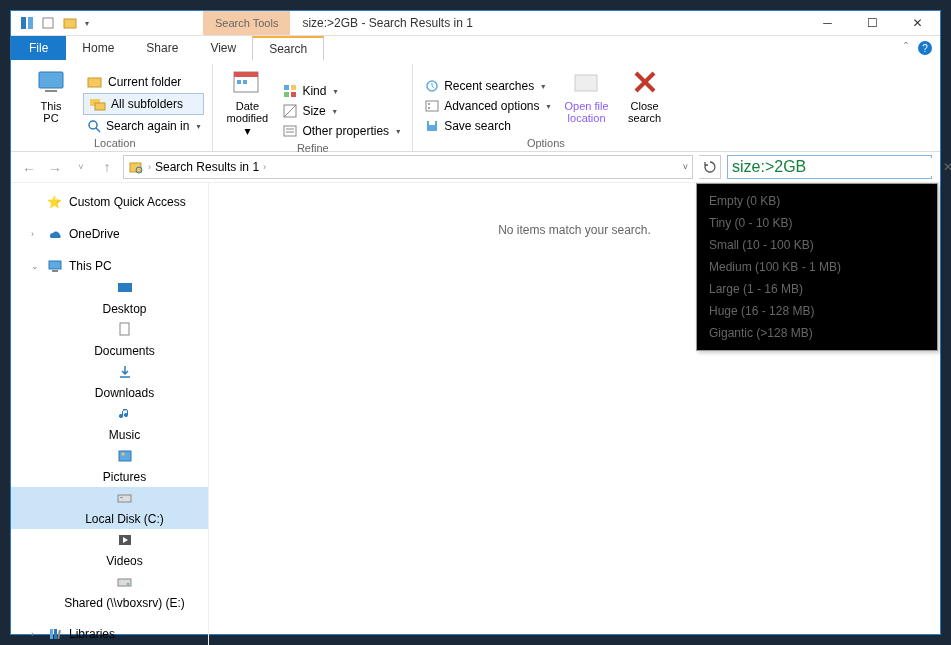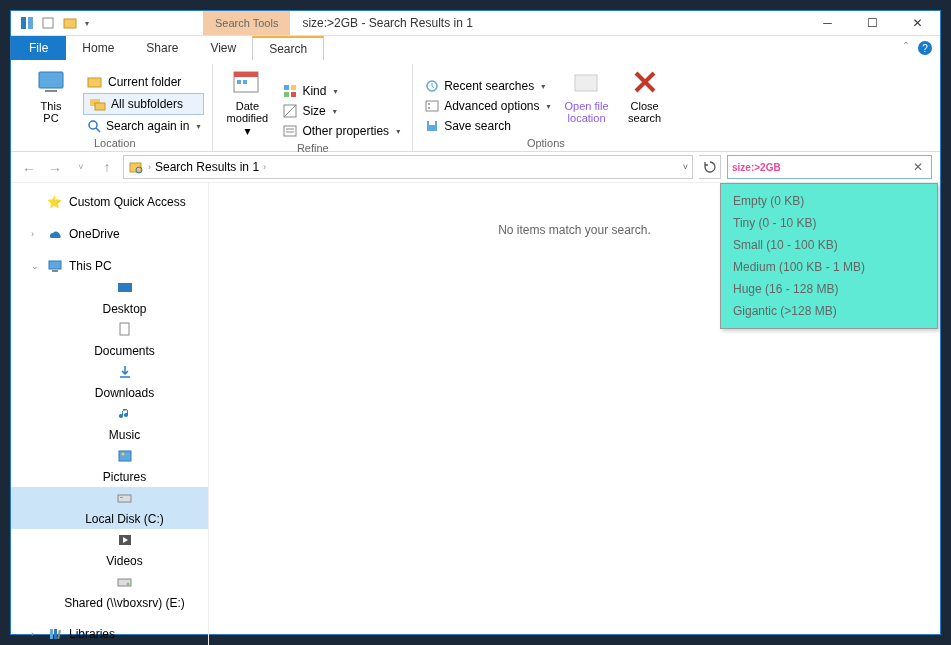--- a/index.html
+++ b/index.html
@@ -26,31 +26,31 @@
 .big-btn-label { text-align: center; font-size: 11px; line-height: 1.1; margin-top: 2px; }
 .small-btns { display: flex; flex-direction: column; gap: 2px; justify-content: flex-end; }
 .small-btn { display: flex; align-items: center; gap: 5px; padding: 2px 4px; white-space: nowrap; font-size: 12px; }
 .small-btn.boxed { border: 1px solid #acc5e6; background: #eaf2fb; padding: 3px 6px; }
 .small-btn .drop { font-size: 8px; margin-left: 2px; color: #555; }
 .nav-row { height: 32px; display: flex; align-items: center; padding: 3px 8px; gap: 6px; background: #fff; }
 .nav-arrow { width: 20px; color: #999; font-size: 14px; text-align: center; }
 .addrbar { flex: 1; height: 24px; border: 1px solid #ccc; display: flex; align-items: center; padding: 0 4px; gap: 4px; font-size: 12px; }
 .refresh-btn { width: 22px; height: 24px; border: 1px solid #ccc; border-left: none; display: flex; align-items: center; justify-content: center; }
 .searchbox { width: 205px; height: 24px; border: 1px solid #87b3e0; display: flex; align-items: center; padding: 0 4px; position: relative; }
-.searchbox input { border: none; outline: none; flex: 1; color: #ec4899; font-size: 10px; font-weight: bold; }
+.searchbox input { border: none; outline: none; flex: 1; color: #15803d; font-size: 16px; }
 .searchbox .clear { color: #666; padding: 0 4px; }
 .content { flex: 1; display: flex; position: relative; border-top: 1px solid #eee; }
 .sidebar { width: 198px; border-right: 1px solid #eee; padding: 8px 0; overflow: auto; }
 .tree-item { display: flex; align-items: center; gap: 6px; padding: 3px 8px 3px 20px; font-size: 12px; }
 .tree-item.l2 { padding-left: 38px; flex-direction: column; }
 .tree-item.selected { background: #cce4f7; }
 .tree-item .exp { width: 10px; color: #888; font-size: 9px; }
 .tree-item .ico { width: 16px; height: 16px; display: flex; align-items: center; justify-content: center; }
 .main-pane { flex: 1; position: relative; display: flex; align-items: flex-start; justify-content: center; padding-top: 40px; color: #666; }
-.size-dropdown { position: absolute; top: 0; right: 2px; width: 218px; background: #5eead4; border: 1px solid #999; padding: 6px 0; box-shadow: 2px 2px 4px rgba(0,0,0,0.2); z-index: 10; }
+.size-dropdown { position: absolute; top: 0; right: 2px; width: 242px; background: #000000; border: 1px solid #999; padding: 6px 0; box-shadow: 2px 2px 4px rgba(0,0,0,0.2); z-index: 10; }
 .size-dropdown div { padding: 4px 12px; font-size: 12px; }
 .statusbar { height: 22px; border-top: 1px solid #ddd; display: flex; align-items: center; padding: 0 8px; font-size: 11px; color: #444; }
 .statusbar-right { margin-left: auto; display: flex; gap: 2px; }
 .view-btn { width: 20px; height: 16px; border: 1px solid #ccc; display: flex; align-items: center; justify-content: center; font-size: 9px; }
 .help-icon { width: 14px; height: 14px; border-radius: 50%; background: #1979ca; color: #fff; font-size: 10px; display: flex; align-items: center; justify-content: center; }
 .disabled { color: #8b5cf6; }
 svg { display: block; }
 </style>
 </head>
 <body>
@@ -408,20 +408,21 @@
         </div>
     </div>
 
     <div class="main-pane">
       <span>No items match your search.</span>
       <div class="size-dropdown">
         <div>Empty (0 KB)</div>
         <div>Tiny (0 - 10 KB)</div>
         <div>Small (10 - 100 KB)</div>
         <div>Medium (100 KB - 1 MB)</div>
+        <div>Large (1 - 16 MB)</div>
         <div>Huge (16 - 128 MB)</div>
         <div>Gigantic (&gt;128 MB)</div>
       </div>
     </div>
   </div>
 
   <div class="statusbar">
     <span>0 items</span>
     <div class="statusbar-right">
       <div class="view-btn">☰</div>

